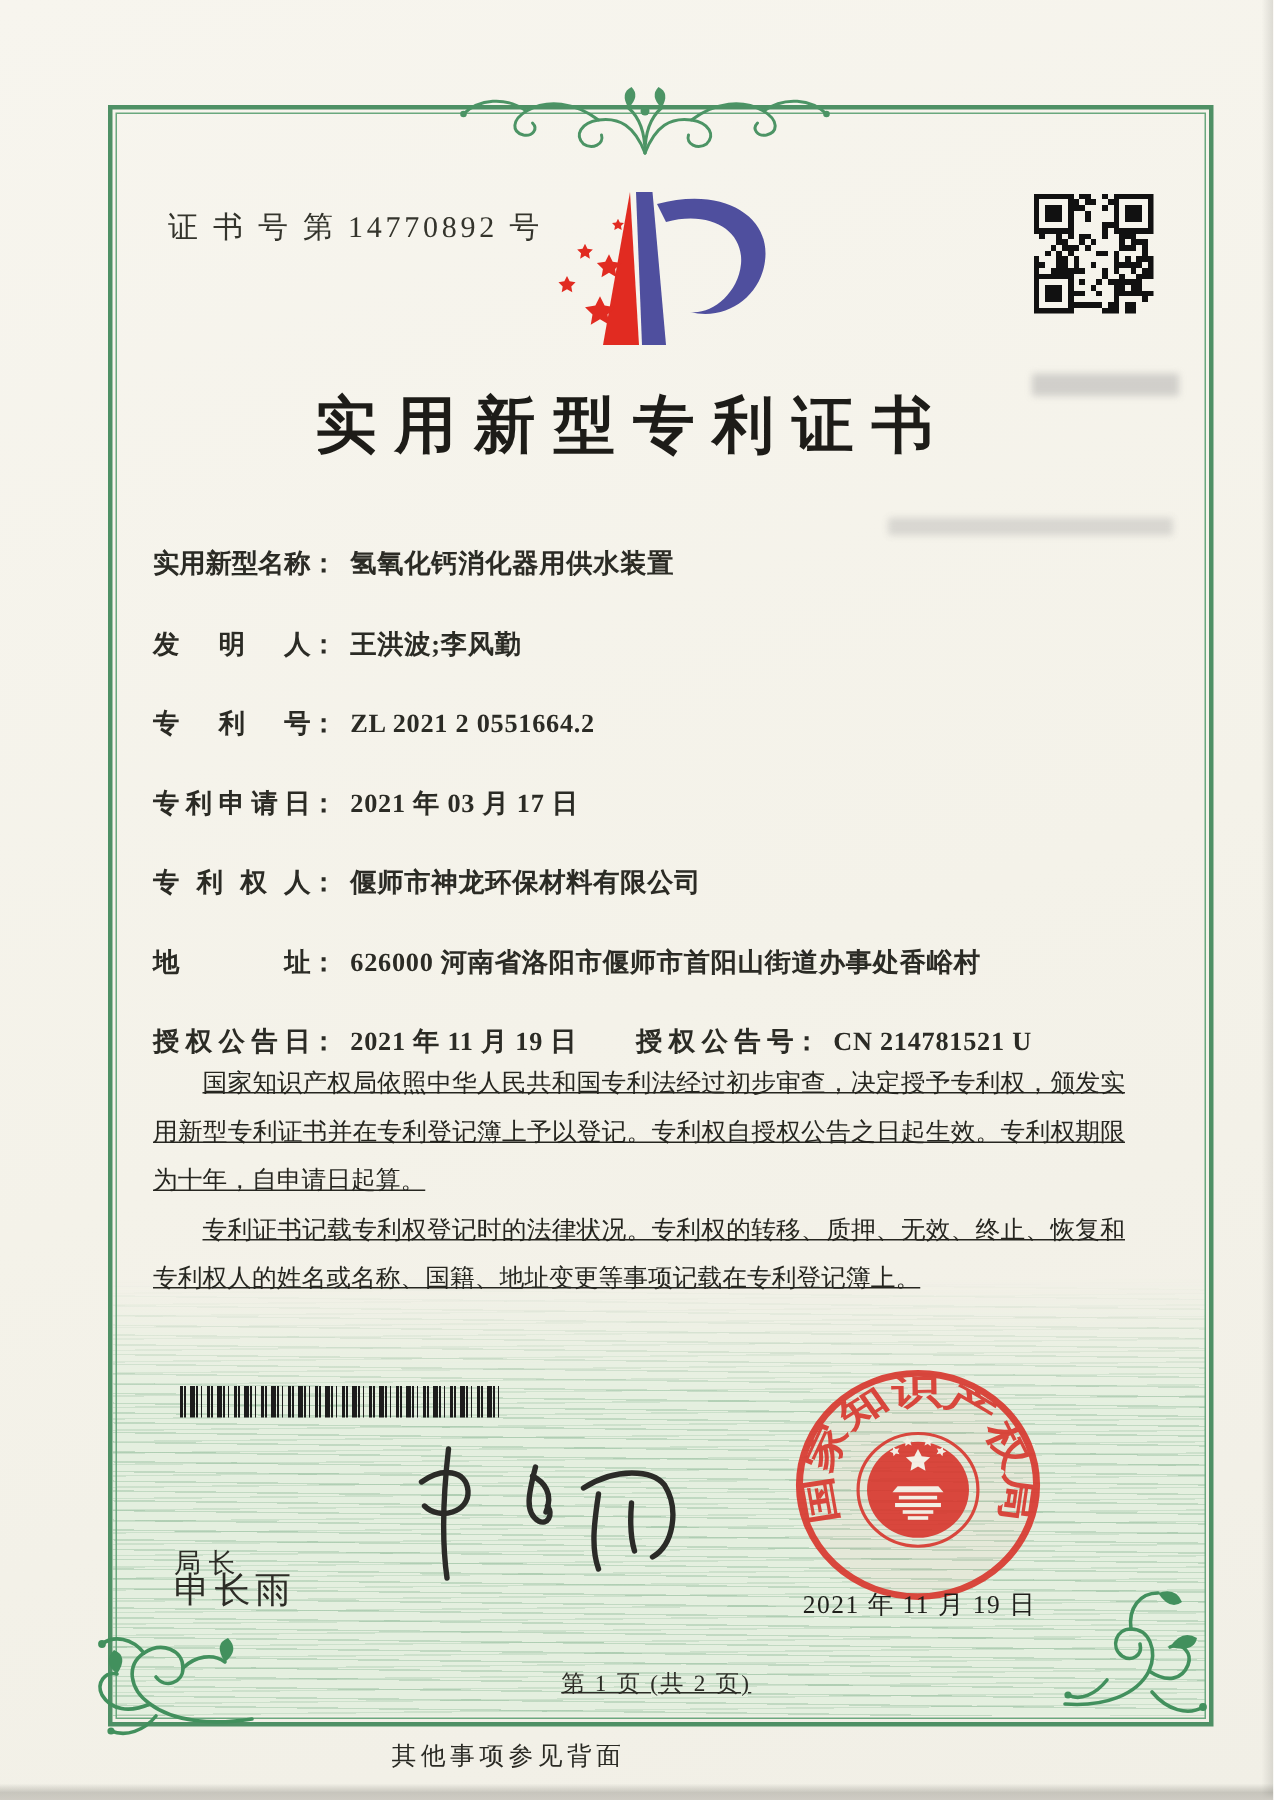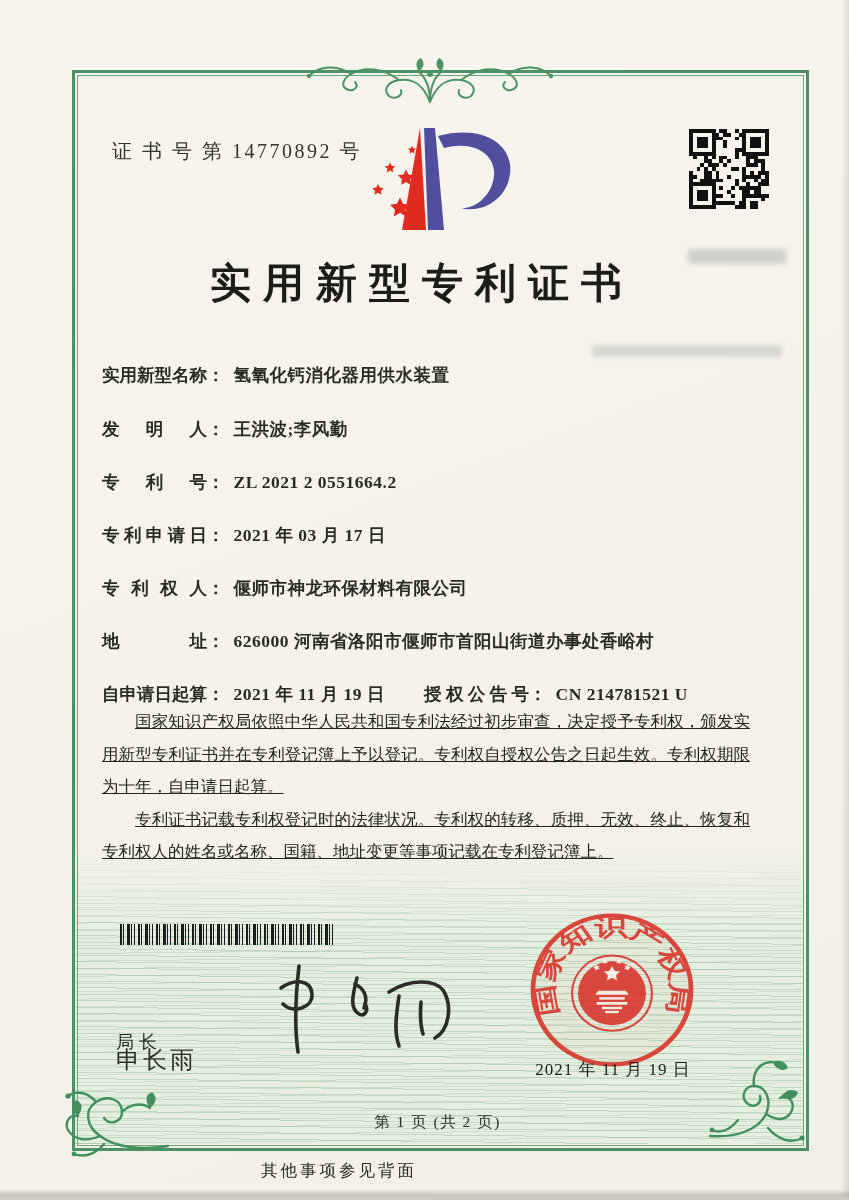--- a/index.html
+++ b/index.html
@@ -54,21 +54,21 @@
   
   .director-title{position:absolute;left:116px;top:986px;font-size:18px;letter-spacing:5px;color:#2c2c26;margin-top:44px;}
   .director-name{position:absolute;left:116px;top:1044px;font-size:24px;letter-spacing:3px;color:#2c2c26;}
   .signature{position:absolute;left:265px;top:952px;width:200px;height:108px;}
   
   .seal{position:absolute;left:527px;top:910px;width:170px;height:160px;opacity:.9;}
   .seal-date{position:absolute;left:518px;top:1058px;width:190px;text-align:center;
         font-size:17px;color:#1e1e1a;letter-spacing:1px;}
   
   .page-num{position:absolute;left:72px;top:1112px;width:731px;text-align:center;
-        font-size:15.5px;letter-spacing:1.5px;color:#2c2c26;}
+        font-size:15.5px;letter-spacing:1.5px;color:#2c2c26;text-decoration:underline;}
   .back-note{position:absolute;left:0;top:1160px;width:678px;text-align:center;
         font-size:16.5px;letter-spacing:3px;color:#2a2a24;}
   
   .orn-top{position:absolute;left:295px;top:44px;width:270px;height:64px;}
   .orn-bl{position:absolute;left:56px;top:1084px;width:118px;height:78px;}
   .orn-br{position:absolute;left:708px;top:1058px;width:100px;height:96px;}
   
   .bleed{position:absolute;background:rgba(125,125,130,.30);filter:blur(2.5px);border-radius:2px;}
   .bleed-1{left:688px;top:249px;width:98px;height:15px;}
   .bleed-2{left:592px;top:345px;width:190px;height:12px;opacity:.8;}
@@ -310,21 +310,21 @@
     <span class="lbl">专利申请日</span><span class="colon">：</span><span class="val">2021 年 03 月 17 日</span>
   </div>
   <div class="field f5">
     <span class="lbl">专利权人</span><span class="colon">：</span><span class="val">偃师市神龙环保材料有限公司</span>
   </div>
   <div class="field f6">
     <span class="lbl">地址</span><span class="colon">：</span><span class="val">626000 河南省洛阳市偃师市首阳山街道办事处香峪村</span>
   </div>
   <div class="field f7">
     <span>
-      <span class="lbl">自申请日起算</span><span class="colon">：</span><span class="val">2021 年 11 月 19 日</span>
+      <span class="lbl">授权公告日</span><span class="colon">：</span><span class="val">2021 年 11 月 19 日</span>
     </span>
     <span class="pair2">
       <span class="lbl">授权公告号</span><span class="colon">：</span><span class="val">CN 214781521 U</span>
     </span>
   </div>
 
   <div class="paras">
     <p>国家知识产权局依照中华人民共和国专利法经过初步审查，决定授予专利权，颁发实用新型专利证书并在专利登记簿上予以登记。专利权自授权公告之日起生效。专利权期限为十年，自申请日起算。</p>
     <p>专利证书记载专利权登记时的法律状况。专利权的转移、质押、无效、终止、恢复和专利权人的姓名或名称、国籍、地址变更等事项记载在专利登记簿上。</p>
   </div>

